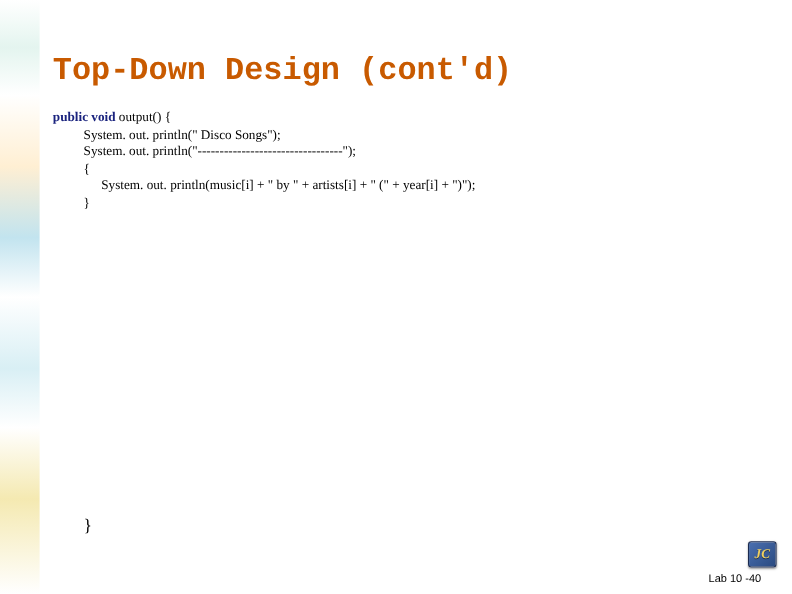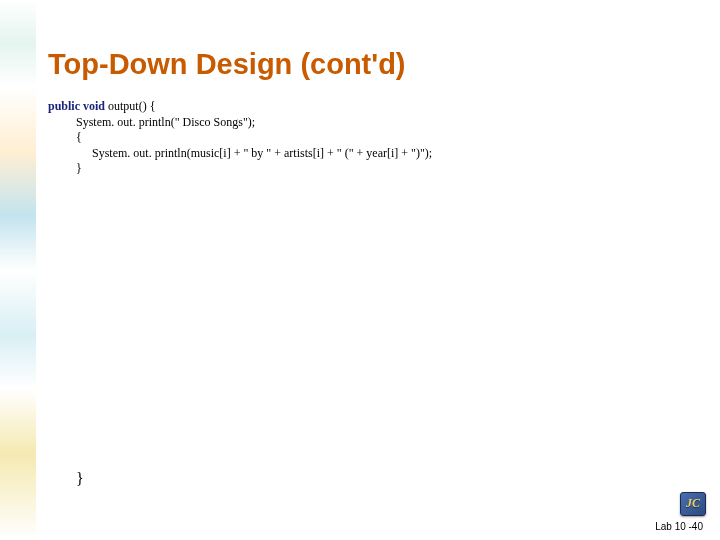--- a/index.html
+++ b/index.html
@@ -31,21 +31,21 @@
       #ffffff 100%);
     opacity: 0.7;
   }
   .slide {
     position: absolute;
     left: 48px;
     top: 48px;
     right: 20px;
   }
   .title {
-    font-family: Liberation Sans, sans-serif;
+    font-family: Liberation Mono, monospace;
     font-size: 29px;
     font-weight: bold;
     color: #c85a00;
     margin: 0 0 18px 0;
   }
   .code {
     font-size: 12px;
     line-height: 1.3;
     color: #000;
   }
@@ -53,21 +53,21 @@
   .ind1 { padding-left: 28px; }
   .ind2 { padding-left: 44px; }
   .closing {
     position: absolute;
     left: 76px;
     top: 470px;
     font-size: 16px;
   }
   .footer {
     position: absolute;
-    right: 17px;
+    right: 28px;
     bottom: 8px;
     font-family: Arial, sans-serif;
     font-size: 10px;
     color: #000;
     text-align: right;
   }
   .logo {
     position: absolute;
     right: 14px;
     bottom: 24px;
@@ -97,20 +97,21 @@
 <div class="sidebar"></div>
 
 <div class="slide">
   <h1 class="title">Top-Down Design (cont'd)</h1>
 
   <div class="code">
     <div>
       <span class="kw">public void</span><span> output() {</span>
     </div>
     <div class="ind1">System. out. println("             Disco Songs");</div>
+    <div class="ind1">System. out. println("---------------------------------");</div>
     <div class="ind1">{</div>
     <div class="ind2">System. out. println(music[i] + " by " + artists[i] + " (" + year[i] + ")");</div>
     <div class="ind1">}</div>
   </div>
 </div>
 
 <div class="closing">}</div>
 
 <div class="logo"></div>
 <div class="footer">Lab 10 -40</div>

